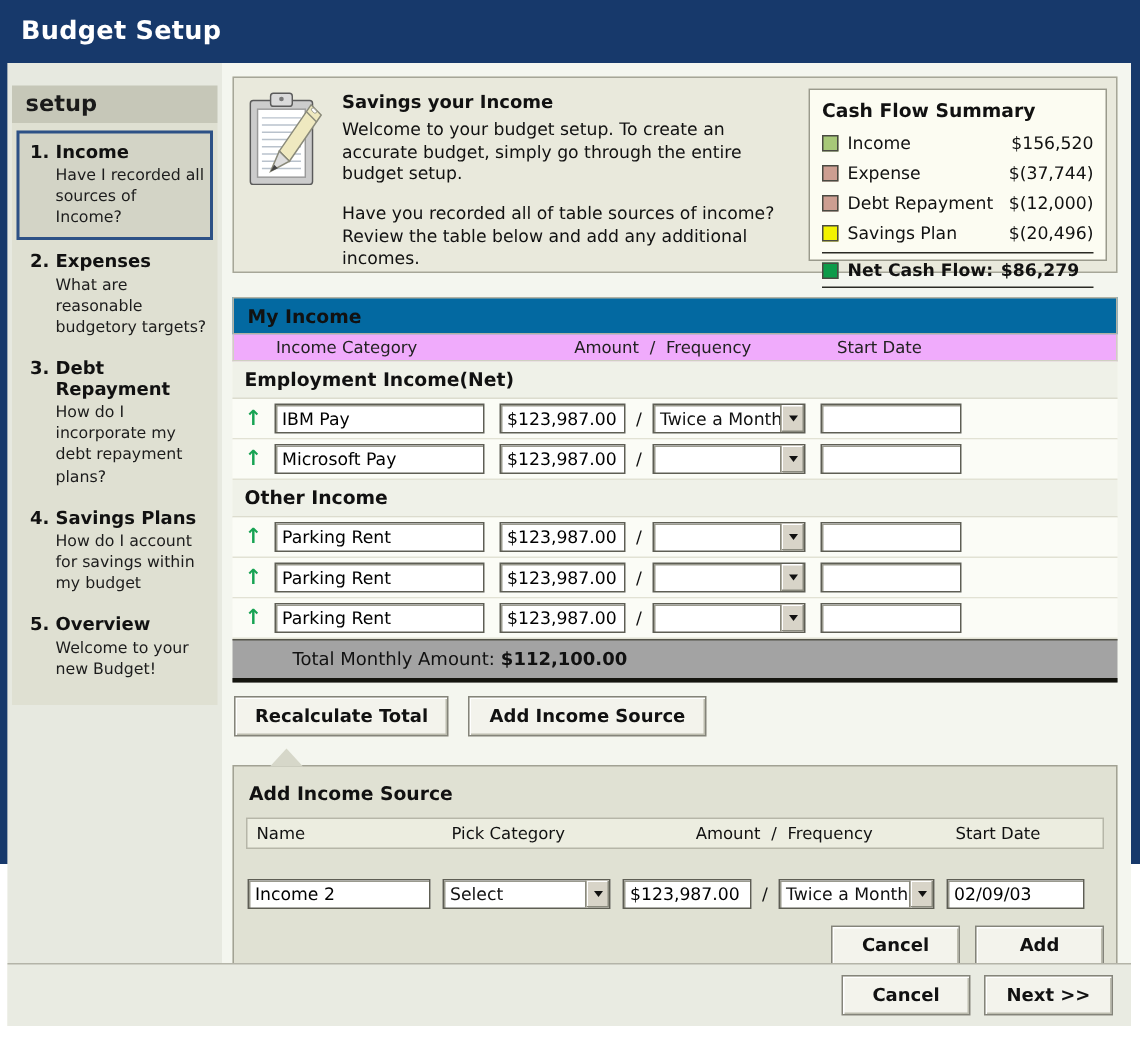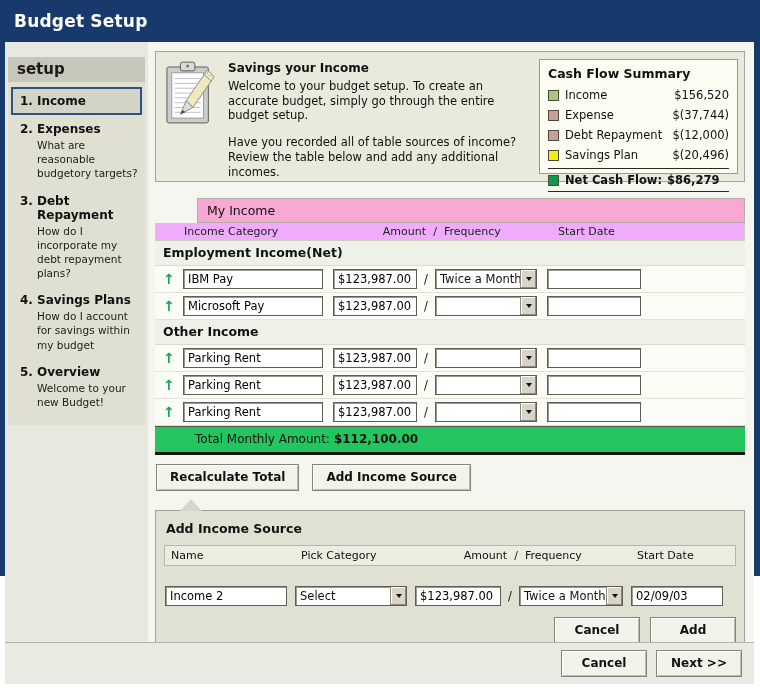--- a/index.html
+++ b/index.html
@@ -35,21 +35,21 @@
   .cash-title { font-weight:bold; font-size:12.5px; margin-bottom:7px; }
   .cash-row { display:flex; align-items:center; margin-bottom:6px; }
   .swatch { width:11px; height:11px; border:1px solid #4a4a42; margin-right:6px; flex:0 0 auto; }
   .cash-label { flex:1; }
   .cash-value { text-align:right; }
   .cash-net { display:flex; align-items:center; font-weight:bold; border-top:1px solid #2a2a24; border-bottom:1px solid #2a2a24; padding:4px 0; }
   .cash-net .cash-label { flex:0 0 auto; margin-right:5px; }
 
   
   .table-wrap { margin-top:16px; }
-  .table-titlebar { background:#f9a8d4; border:1px solid #B2B2A4; font-weight:normal; font-size:12.5px; padding:4px 9px;margin-left:42px; }
+  .table-titlebar { background:#0369a1; border:1px solid #B2B2A4; font-weight:bold; font-size:12.5px; padding:4px 9px; }
   .cols-header { background:#f0abfc; border:1px solid #CFCFC1; border-top:none; padding:2px 24px; display:flex; align-items:flex-end; font-size:11px; color:#222; }
   .section-header { background:#EFF1E8; border-bottom:1px solid #DCDCCE; font-weight:bold; font-size:12.5px; padding:4px 8px 5px; }
   .income-row { background:#FBFCF6; border-bottom:1px solid #E2E2D4; display:flex; align-items:center; padding:3px 6px; }
 
   .c-arrow { width:22px; text-align:left; padding-left:2px; }
   .c-name  { width:140px; }
   .gap10 { width:10px; }
   .c-amount{ width:84px; }
   .c-slash { width:18px; text-align:center; }
   .c-freq  { width:102px; }
@@ -59,21 +59,21 @@
   .hdr-date { width:94px; padding-left:2px; }
 
   .up-arrow { color:#17A353; font-weight:bold; font-size:14px; line-height:1; cursor:pointer; }
 
   input.field { width:100%; height:20px; border:1px solid #5E5E54; box-shadow:inset 1px 1px 0 #9a9a8e; background:#fff; font-family:"DejaVu Sans","Liberation Sans",sans-serif; font-size:11.5px; padding:0 4px; }
   .select { display:flex; height:20px; border:1px solid #5E5E54; box-shadow:inset 1px 1px 0 #9a9a8e; background:#fff; cursor:pointer; }
   .select-value { flex:1; padding:2px 3px 0 4px; font-size:11.5px; overflow:hidden; white-space:nowrap; }
   .select-btn { width:16px; background:#D8D4C8; border-left:1px solid #8a8a7e; box-shadow:inset -1px -1px 0 #8a8a7e, inset 1px 1px 0 #fff; display:flex; align-items:center; justify-content:center; }
   .dd-arrow { width:0; height:0; border-left:3.5px solid transparent; border-right:3.5px solid transparent; border-top:4px solid #111; }
 
-  .total-row { background:#22c55e; border-top:1px solid #55554b; border-bottom:3px solid #15150f; padding:5px 8px 6px 40px; font-size:12px; }
+  .total-row { background:#a3a3a3; border-top:1px solid #55554b; border-bottom:3px solid #15150f; padding:5px 8px 6px 40px; font-size:12px; }
   .total-row b { margin-left:4px; }
 
   .action-row { margin-top:9px; display:flex; gap:13px; padding-left:1px; }
   .btn { background:#F3F3EC; border:1px solid #84847A; box-shadow:inset 1px 1px 0 #ffffff, inset -1px -1px 0 #BCBCAE; font-weight:bold; font-size:12px; padding:5px 13px 6px; cursor:pointer; font-family:"DejaVu Sans","Liberation Sans",sans-serif; color:#111; }
 
   
   .add-panel { position:relative; margin-top:19px; background:#E0E1D3; border:1px solid #A2A294; padding:9px 8px 10px; }
   .add-pointer { position:absolute; top:-12px; left:24px; width:0; height:0; border-left:11px solid transparent; border-right:11px solid transparent; border-bottom:12px solid #D6D7C9; }
   .add-title { font-weight:bold; font-size:12.5px; margin:1px 0 9px 2px; }
   .add-cols { background:#ECEDE0; border:1px solid #B6B6A8; padding:3px 6px; display:flex; align-items:center; font-size:11px; }
@@ -96,20 +96,21 @@
   <div class="inner">
     <div class="body-row">
 
       <div class="sidebar">
         <div class="sidebar-header">setup</div>
         <div class="steps">
           <div class="step selected">
             <span class="step-num">1.</span>
             <span class="step-body">
               <span class="step-title">Income</span>
+              <div class="step-desc">Have I recorded all sources of Income?</div>
             </span>
           </div>
           <div class="step">
             <span class="step-num">2.</span>
             <span class="step-body">
               <span class="step-title">Expenses</span>
               <div class="step-desc">What are reasonable budgetory targets?</div>
             </span>
           </div>
           <div class="step">

